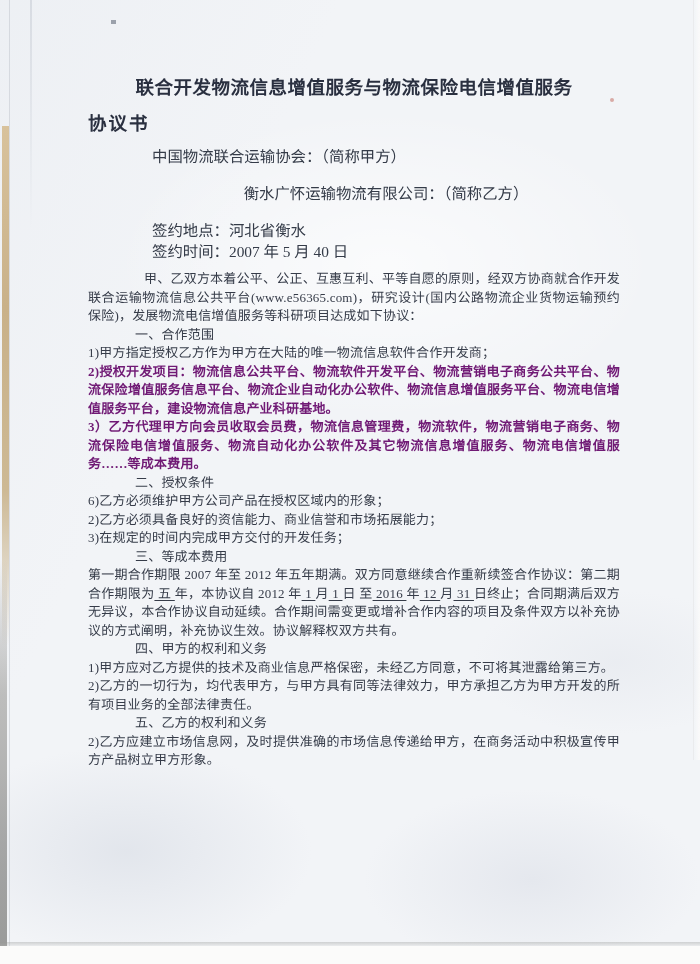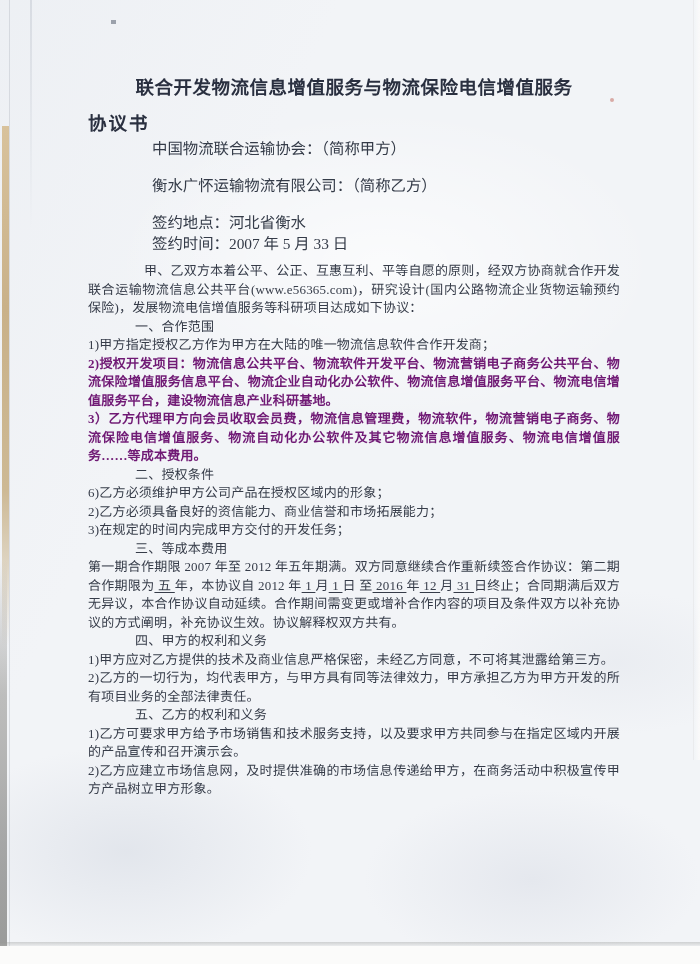--- a/index.html
+++ b/index.html
@@ -96,22 +96,22 @@
     font-weight: 700;
     letter-spacing: 2px;
     color: #2a3040;
   }
   .meta {
     margin: 0 0 0 64px;
     font-size: 15.4px;
     line-height: 21px;
     color: #343b48;
   }
-  .meta.party-a { margin-top: 2px; }
-  .meta.party-b { margin-top: 16px; }
+  .meta.party-a { margin-top: 10px; }
+  .meta.party-b { margin-top: 16px; text-align: center; }
   .meta.place   { margin-top: 16px; }
   .meta.date    { margin-top: 0; }
   .bodytext {
     margin-top: 8px;
     font-size: 13px;
     line-height: 18.5px;
     letter-spacing: 0.2px;
     text-align: justify;
     color: #363c49;
   }
@@ -134,34 +134,33 @@
   <div class="edge-bottom"></div>
   <div class="speck-gray"></div>
   <div class="speck-pink"></div>
 
   <div class="content">
     <div class="title-1">联合开发物流信息增值服务与物流保险电信增值服务</div>
     <div class="title-2">协议书</div>
     <p class="meta party-a">中国物流联合运输协会：（简称甲方）</p>
     <p class="meta party-b">衡水广怀运输物流有限公司：（简称乙方）</p>
     <p class="meta place">签约地点：河北省衡水</p>
-    <p class="meta date">签约时间：2007 年 5 月 33 日</p>
+    <p class="meta date">签约时间：2007 年 5 月 40 日</p>
     <div class="bodytext">
         <p class="para indent"><span>甲、乙双方本着公平、公正、互惠互利、平等自愿的原则，经双方协商就合作开发联合运输物流信息公共平台(www.e56365.com)，研究设计(国内公路物流企业货物运输预约保险)，发展物流电信增值服务等科研项目达成如下协议：</span></p>
         <p class="heading"><span>一、合作范围</span></p>
         <p class="para"><span>1)甲方指定授权乙方作为甲方在大陆的唯一物流信息软件合作开发商；</span></p>
         <p class="para"><span class="b">2)授权开发项目：物流信息公共平台、物流软件开发平台、物流营销电子商务公共平台、物流保险增值服务信息平台、物流企业自动化办公软件、物流信息增值服务平台、物流电信增值服务平台，建设物流信息产业科研基地。</span></p>
         <p class="para"><span class="b">3）乙方代理甲方向会员收取会员费，物流信息管理费，物流软件，物流营销电子商务、物流保险电信增值服务、物流自动化办公软件及其它物流信息增值服务、物流电信增值服务……等成本费用。</span></p>
         <p class="heading"><span>二、授权条件</span></p>
         <p class="para"><span>6)乙方必须维护甲方公司产品在授权区域内的形象；</span></p>
         <p class="para"><span>2)乙方必须具备良好的资信能力、商业信誉和市场拓展能力；</span></p>
         <p class="para"><span>3)在规定的时间内完成甲方交付的开发任务；</span></p>
         <p class="heading"><span>三、等成本费用</span></p>
         <p class="para"><span>第一期合作期限 2007 年至 2012 年五年期满。双方同意继续合作重新续签合作协议：第二期合作期限为</span><span class="u"> 五 </span><span>年，本协议自 2012 年</span><span class="u"> 1 </span><span>月</span><span class="u"> 1 </span><span>日 至</span><span class="u"> 2016 </span><span>年</span><span class="u"> 12 </span><span>月</span><span class="u"> 31 </span><span>日终止；合同期满后双方无异议，本合作协议自动延续。合作期间需变更或增补合作内容的项目及条件双方以补充协议的方式阐明，补充协议生效。协议解释权双方共有。</span></p>
         <p class="heading"><span>四、甲方的权利和义务</span></p>
         <p class="para"><span>1)甲方应对乙方提供的技术及商业信息严格保密，未经乙方同意，不可将其泄露给第三方。</span></p>
         <p class="para"><span>2)乙方的一切行为，均代表甲方，与甲方具有同等法律效力，甲方承担乙方为甲方开发的所有项目业务的全部法律责任。</span></p>
         <p class="heading"><span>五、乙方的权利和义务</span></p>
-        <p class="para"><span>1)乙方可要求甲方给予市场销售和技术服务支持，以及要求甲方共同参与在指定区域内开展的产品宣传和召开演示会。</span></p>
         <p class="para"><span>2)乙方应建立市场信息网，及时提供准确的市场信息传递给甲方，在商务活动中积极宣传甲方产品树立甲方形象。</span></p>
       </div>
   </div>
 </div>
 
 </body></html>

